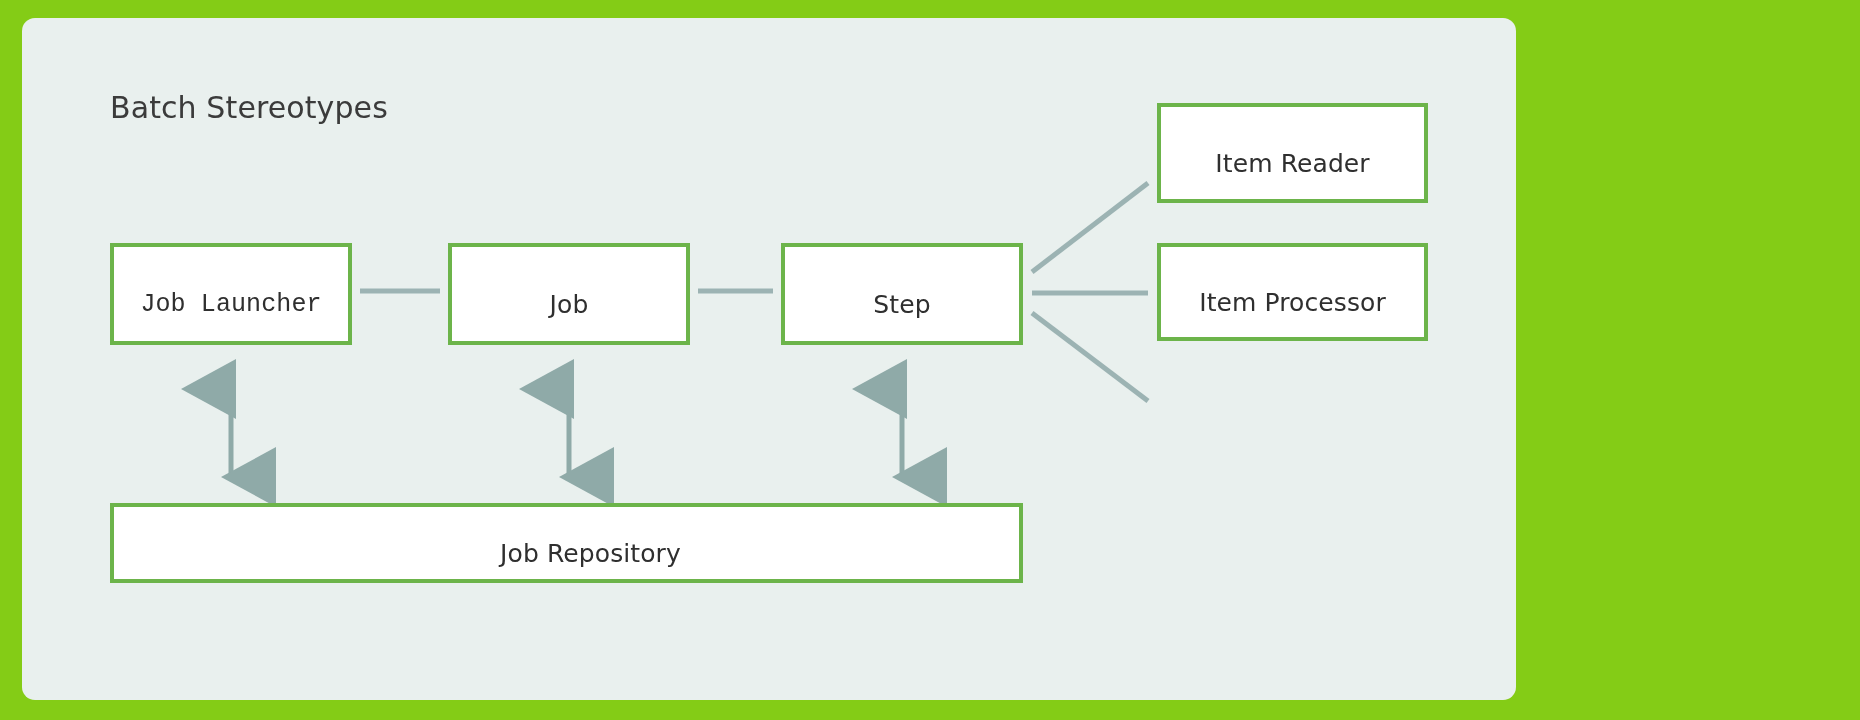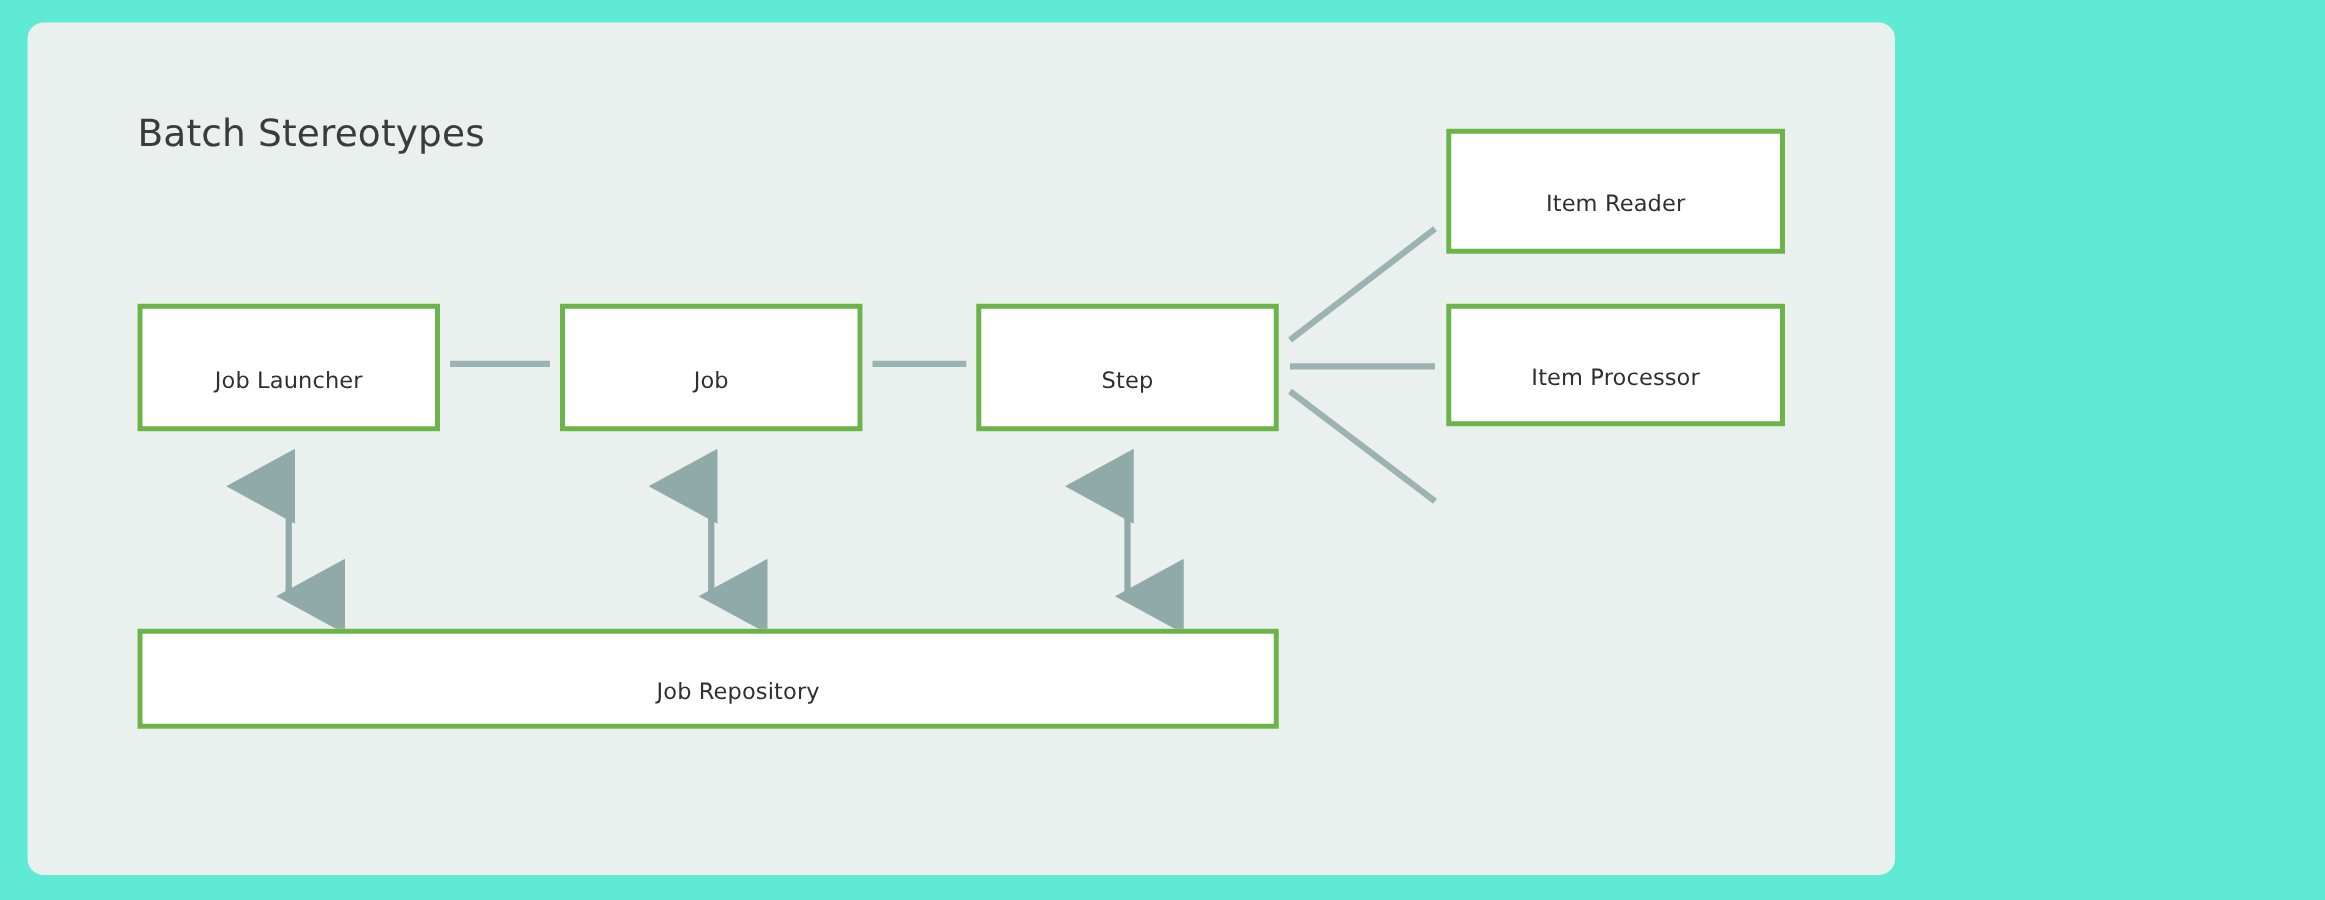--- a/index.html
+++ b/index.html
@@ -12,21 +12,21 @@
     width: 1860px;
     height: 720px;
     font-family: "DejaVu Sans", "Liberation Sans", sans-serif;
     overflow: hidden;
   }
 
   #root {
     position: relative;
     width: 1860px;
     height: 720px;
-    background: #5eead4;
+    background: #84cc16;
   }
 
   
   .panel {
     position: absolute;
     left: 22px;
     top: 18px;
     width: 1494px;
     height: 682px;
     background: #e9f0ee;
@@ -61,29 +61,29 @@
   .node {
     position: absolute;
     background: #ffffff;
     border: 4px solid #6cb44a;
     box-sizing: border-box;
     display: flex;
     align-items: center;
     justify-content: center;
   }
   .node-label {
-    font-size: 18px;
+    font-size: 25px;
     color: #2f2f2f;
     font-weight: 400;
     white-space: nowrap;
     letter-spacing: 0.1px;
     margin-top: 20px;
   }
 
-  .node.n-job-launcher   { left: 110px;  top: 243px; width: 242px; height: 102px; }
+  .node.n-job-launcher   { left: 110px;  top: 243px; width: 242px; height: 102px; font-family: Liberation Mono, monospace; }
   .node.n-job            { left: 448px;  top: 243px; width: 242px; height: 102px; }
   .node.n-step           { left: 781px;  top: 243px; width: 242px; height: 102px; }
   .node.n-item-reader    { left: 1157px; top: 103px; width: 271px; height: 100px; }
   .node.n-item-processor { left: 1157px; top: 243px; width: 271px; height: 98px; }
   .node.n-item-writer    { left: 1157px; top: 383px; width: 271px; height: 100px; }
   .node.n-job-repository { left: 110px;  top: 503px; width: 913px; height: 80px; padding-left: 48px; }
 </style>
 </head>
 <body>
 

